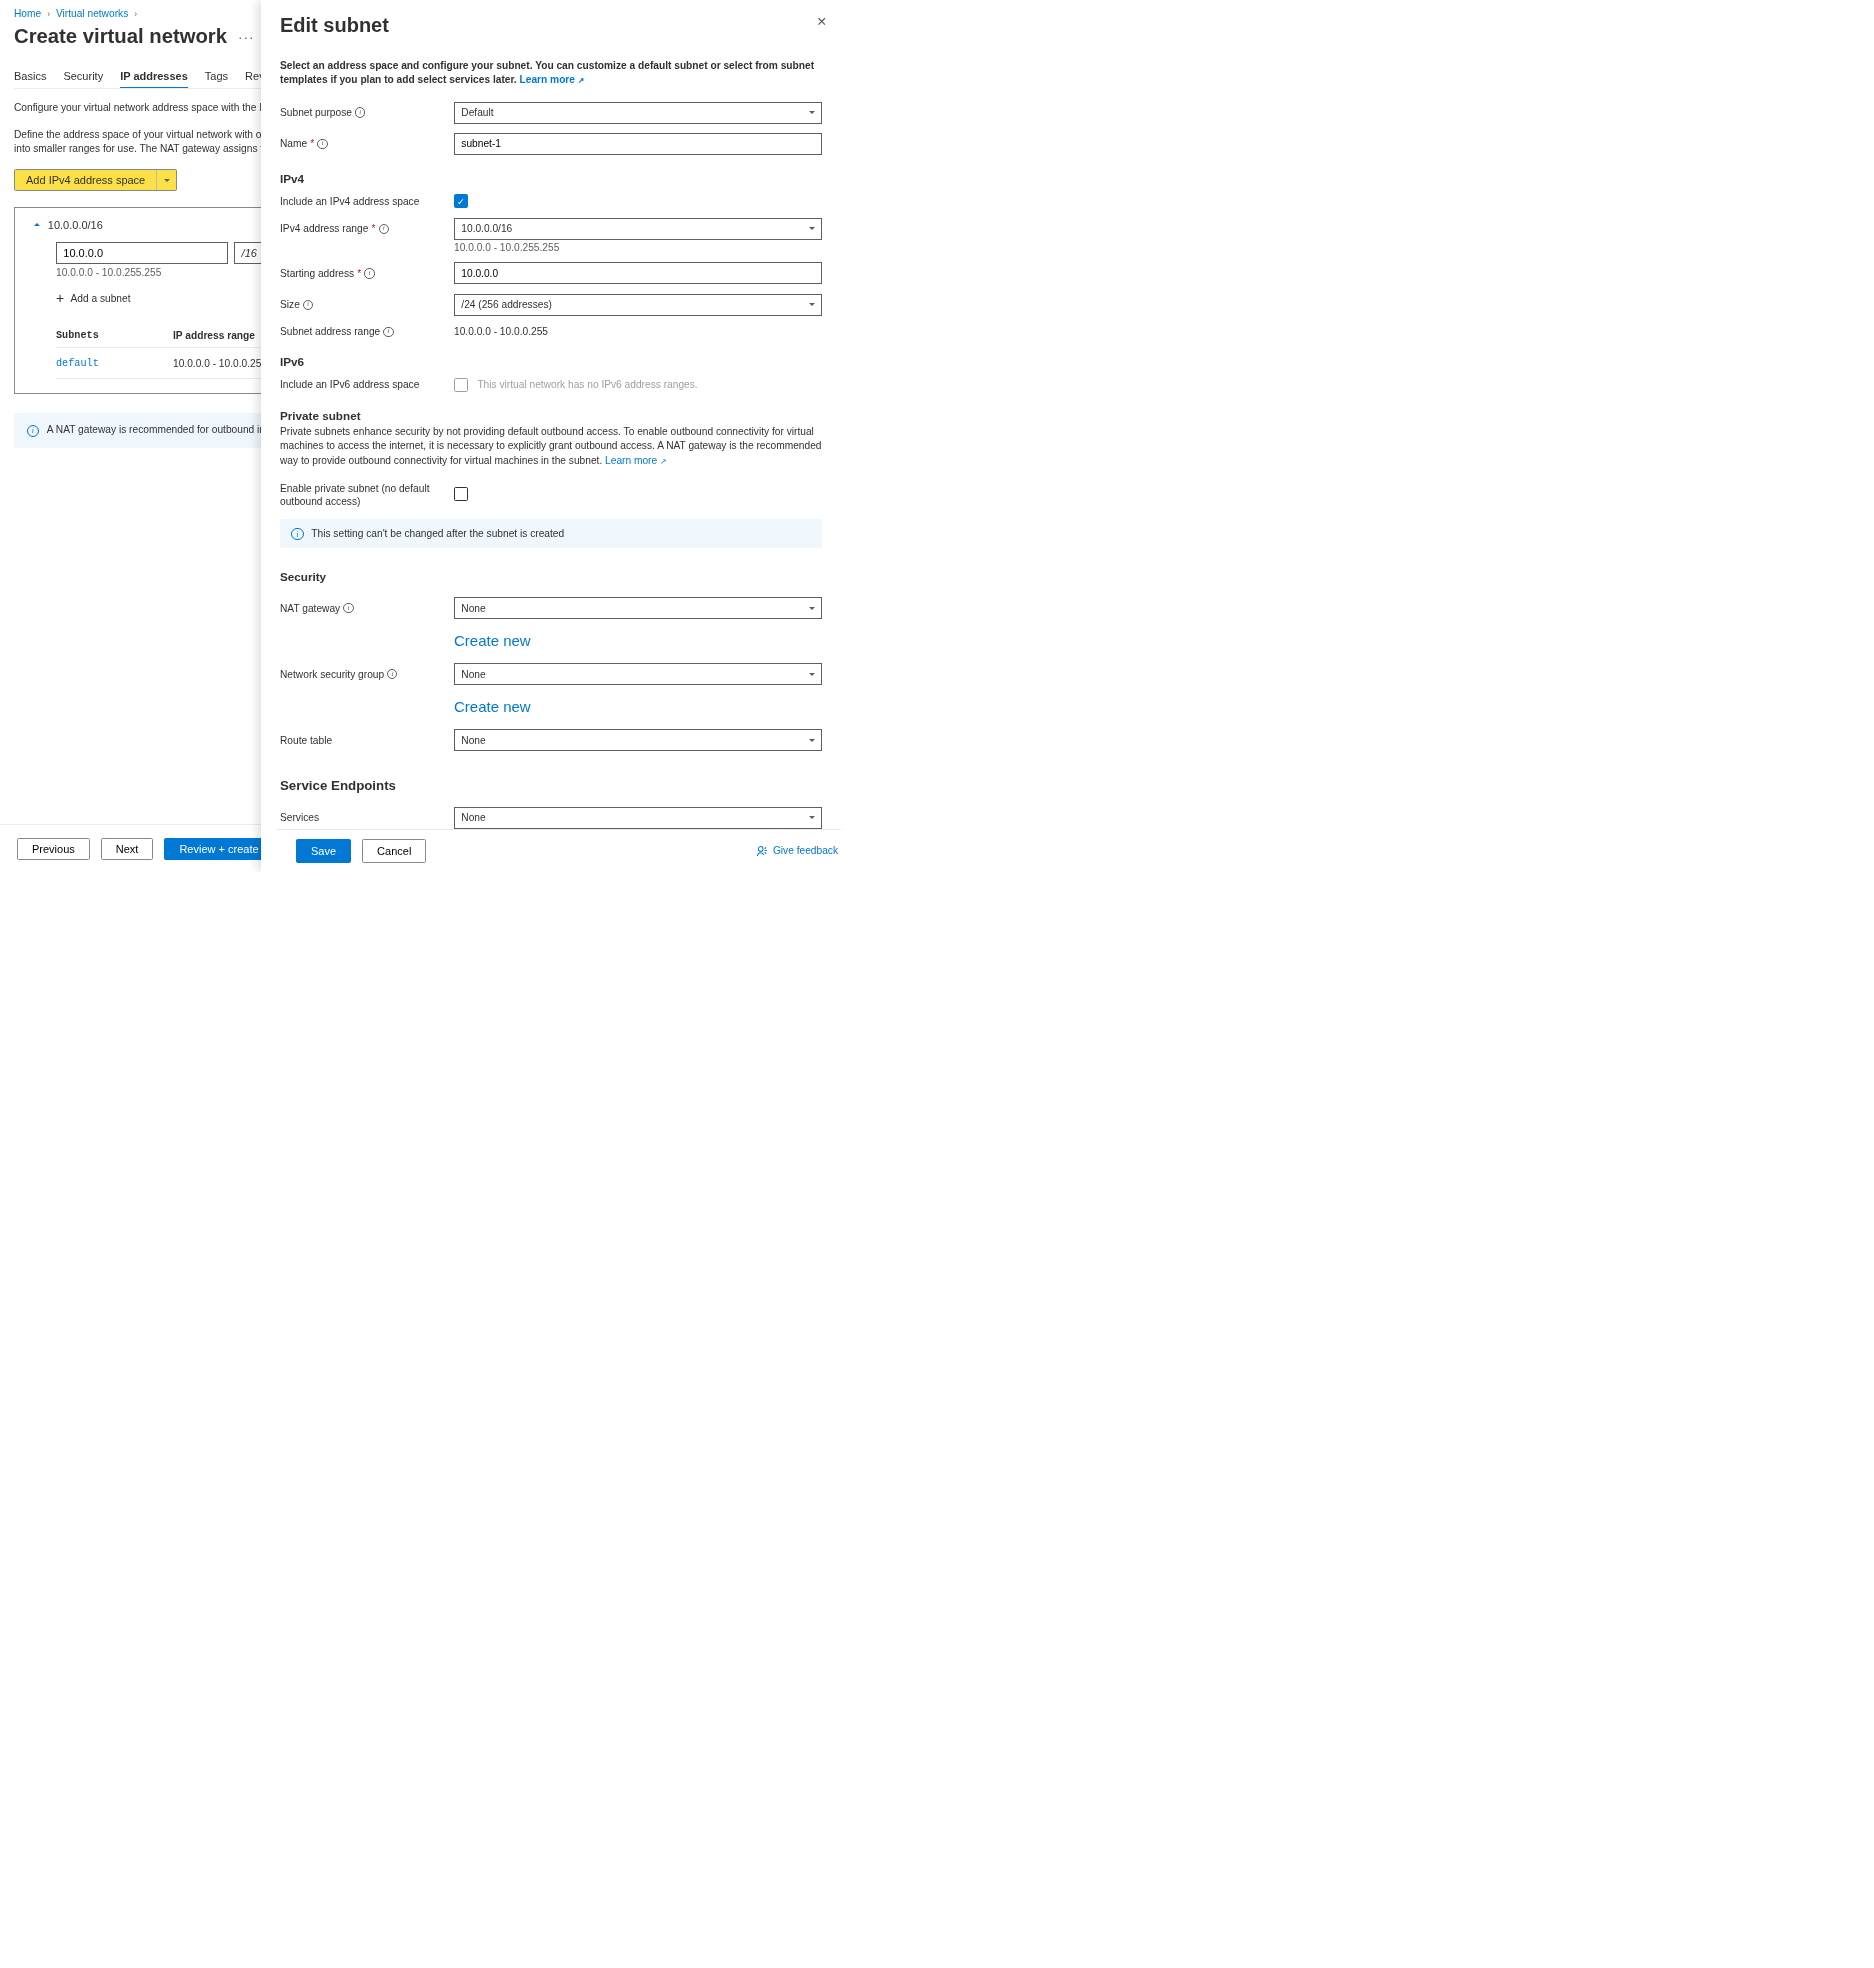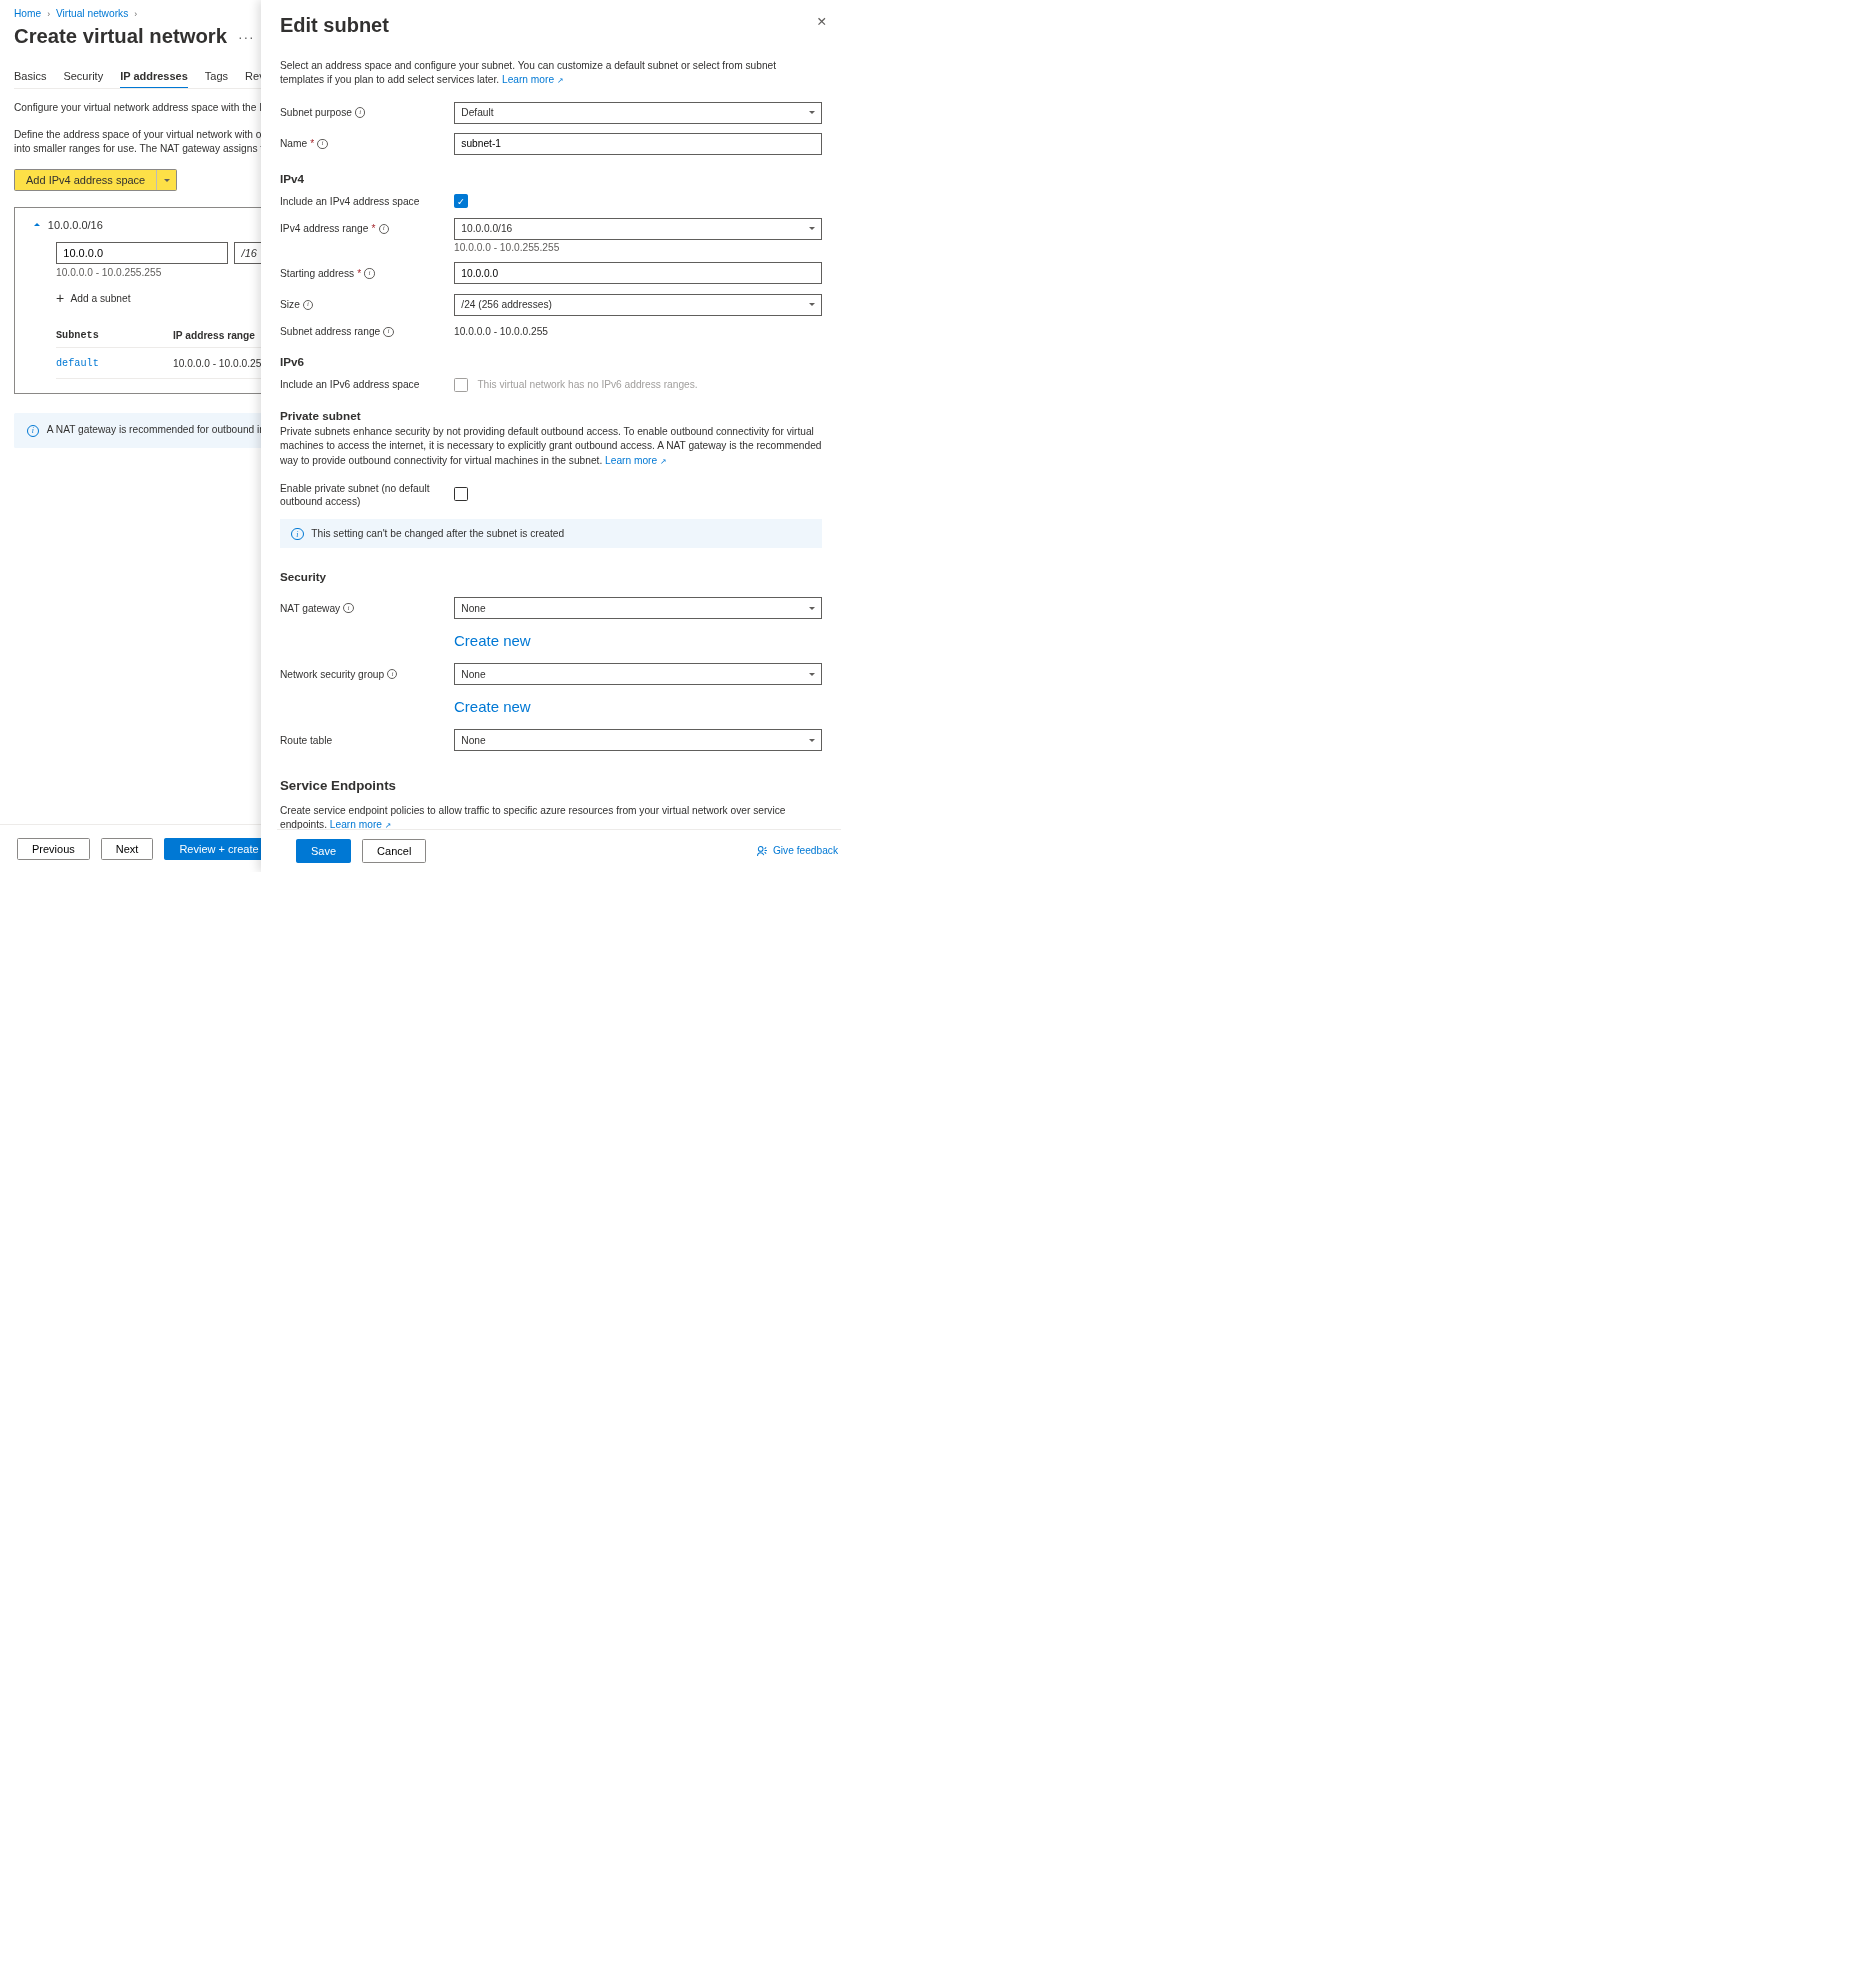--- a/index.html
+++ b/index.html
@@ -43,21 +43,21 @@
   .info-i { width: 12.5px; height: 12.5px; border: 0.8px solid #0078d4; border-radius: 50%; display: flex; align-items: center; justify-content: center; color: #0078d4; font-size: 7.8px; font-style: italic; font-family: serif; flex-shrink: 0; margin-top: 0.8px;}
   
   .bottom-bar { position: absolute; left: 0; bottom: 0; width: 100%; border-top: 0.8px solid #edebe9; padding: 12.5px 17px; display: flex; gap: 11px; background: #fff; }
   .btn { height: 22px; padding: 0 14px; border: 0.8px solid #8a8886; background: #fff; font-size: 11px; cursor: pointer; border-radius: 1.6px;}
   .btn.primary { background: #0078d4; color: #fff; border-color: #0078d4; }
   
   
   .panel { position: absolute; top: 0; right: 0; width: 580px; height: 872px; background: #fff; box-shadow: -3.1px 0 9.4px rgba(0,0,0,0.14); padding: 14px 19px 47px 19px; overflow: hidden; }
   .panel h2 { font-size: 20px; font-weight: 600; }
   .close-x { position: absolute; top: 14px; right: 14px; font-size: 12.5px; color: #605e5c; cursor: pointer; }
-  .p-desc { font-size: 10.2px; color: #323130; line-height: 1.4; margin-top: 22px; }
+  .p-desc { font-size: 10.2px; color: #323130; line-height: 1.4; margin-top: 22px; font-weight: bold; }
   .lm { color: #0078d4; text-decoration: none; white-space: nowrap; }
   .ext { font-size: 7.8px; }
   
   .form-row { display: flex; align-items: center; margin-top: 14px; }
   .form-row.tight { margin-top: 9.4px; }
   .form-lbl { width: 174px; font-size: 10.2px; display: flex; align-items: center; gap: 3.1px; line-height: 1.3;}
   .req { color: #a4262c; }
   .i-icon { width: 10.2px; height: 10.2px; border: 0.8px solid #605e5c; border-radius: 50%; display: inline-flex; align-items: center; justify-content: center; font-size: 7px; font-style: italic; font-family: serif; color: #605e5c; cursor: help; }
   .form-ctl { flex: 1; }
   .sel, .txt { width: 100%; height: 22px; border: 0.8px solid #605e5c; padding: 0 6.3px; font-size: 10.2px; background: #fff; display: flex; align-items: center; justify-content: space-between; }
@@ -297,21 +297,20 @@
         </div>
     <div class="form-ctl">
           <div class="sel">
             <span>None</span>
             <span class="chev"></span>
           </div>
         </div>
   </div>
 
   <div class="sec-hdr" style="font-size:13.3px;margin-top:26.6px">Service Endpoints</div>
-  <div class="sec-desc" style="margin-top:11px"><span>Create service endpoint policies to allow traffic to specific azure resources from your virtual network over service endpoints.  </span><a class="lm"><span>Learn more</span> <span class="ext">↗</span></a></div>
   <div class="form-row">
     <div class="form-lbl">
           <span>Services</span>
         </div>
     <div class="form-ctl">
           <div class="sel">
             <span>None</span>
             <span class="chev"></span>
           </div>
         </div>

